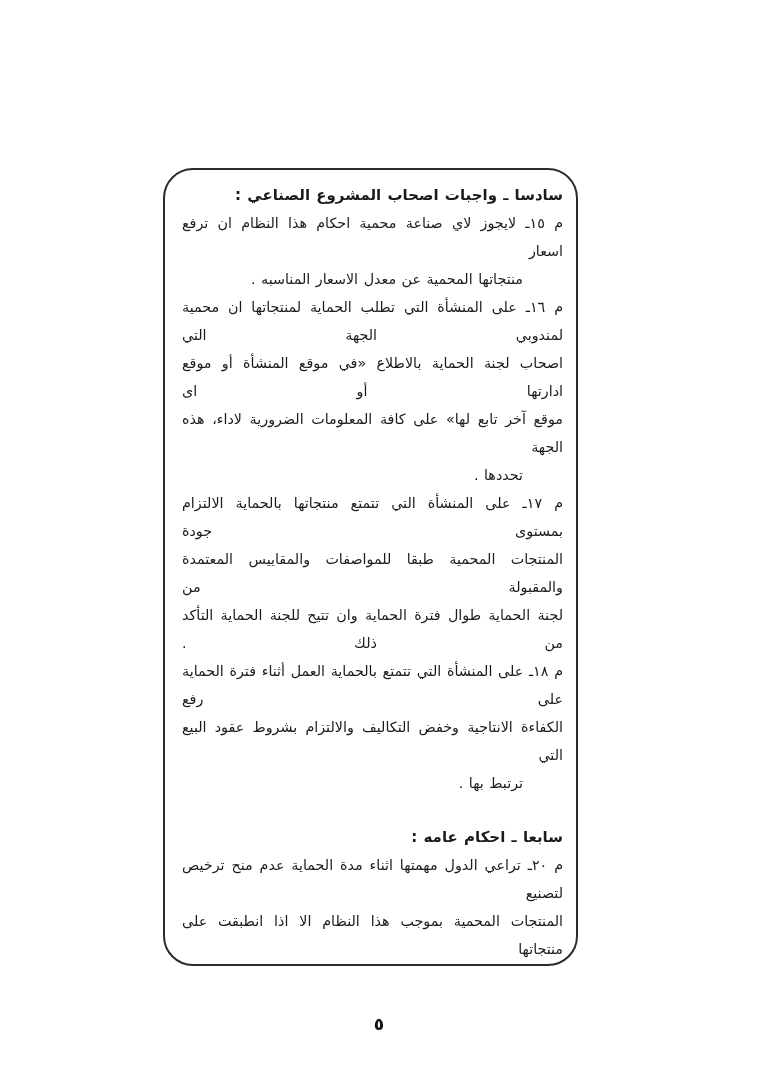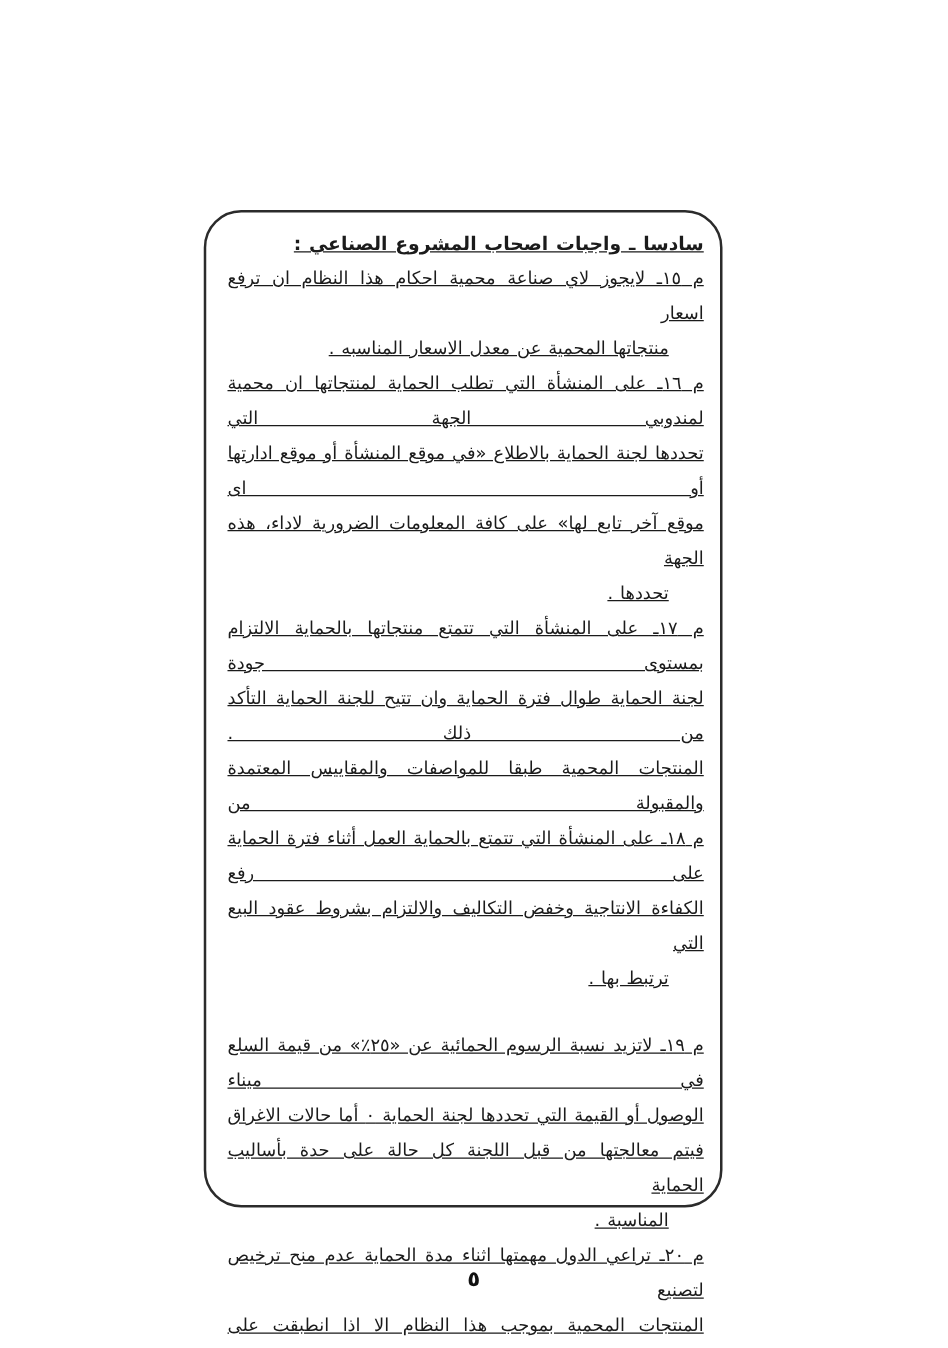--- a/index.html
+++ b/index.html
@@ -24,32 +24,31 @@
     padding: 11px 13px 0 17px;
     direction: rtl;
     unicode-bidi: embed;
   }
   .line {
     font-size: 14.3px;
     line-height: 28px;
     text-align: justify;
     text-align-last: justify;
     word-spacing: 1px;
-    text-decoration: underline;
   }
   .heading {
     font-weight: 700;
     font-size: 15px;
     text-align: right;
     text-align-last: right;
   }
   .lastline {
     text-align: right;
     text-align-last: right;
-    margin-right: 28px;
+    margin-right: 40px;
   }
   .section-seven { margin-top: 26px; }
   .pagenum {
     position: absolute;
     top: 1014px;
     left: 0;
     width: 758px;
     text-align: center;
     font-weight: 700;
     font-size: 17px;
@@ -65,46 +64,41 @@
     <div class="section">
       <div class="line heading">سادسا ـ واجبات اصحاب المشروع الصناعي :</div>
 
       <div>
         <div class="line">م ١٥ـ لايجوز لاي صناعة محمية احكام هذا النظام ان ترفع اسعار</div>
         <div class="line lastline">منتجاتها المحمية عن معدل الاسعار المناسبه .</div>
       </div>
 
       <div>
         <div class="line">م ١٦ـ على المنشأة التي تطلب الحماية لمنتجاتها ان محمية لمندوبي الجهة التي</div>
-        <div class="line">تحددها لجنة الحماية بالاطلاع «في موقع المنشأة أو موقع ادارتها أو اى</div>
+        <div class="line">اصحاب لجنة الحماية بالاطلاع «في موقع المنشأة أو موقع ادارتها أو اى</div>
         <div class="line">موقع آخر تابع لها» على كافة المعلومات الضرورية لاداء، هذه الجهة</div>
         <div class="line lastline">تحددها .</div>
       </div>
 
       <div>
         <div class="line">م ١٧ـ على المنشأة التي تتمتع منتجاتها بالحماية الالتزام بمستوى جودة</div>
+        <div class="line">المنتجات المحمية طبقا للمواصفات والمقاييس المعتمدة والمقبولة من</div>
         <div class="line">لجنة الحماية طوال فترة الحماية وان تتيح للجنة الحماية التأكد من ذلك .</div>
-        <div class="line">المنتجات المحمية طبقا للمواصفات والمقاييس المعتمدة والمقبولة من</div>
       </div>
 
       <div>
         <div class="line">م ١٨ـ على المنشأة التي تتمتع بالحماية العمل أثناء فترة الحماية على رفع</div>
         <div class="line">الكفاءة الانتاجية وخفض التكاليف والالتزام بشروط عقود البيع التي</div>
         <div class="line lastline">ترتبط بها .</div>
       </div>
     </div>
 
     <div class="section section-seven">
+      <div class="line heading">سابعا ـ احكام عامه :</div>
 
-      <div>
-        <div class="line">م ١٩ـ لاتزيد نسبة الرسوم الحمائية عن «٢٥٪» من قيمة السلع في ميناء</div>
-        <div class="line">الوصول أو القيمة التي تحددها لجنة الحماية ٠ أما حالات الاغراق</div>
-        <div class="line">فيتم معالجتها من قبل اللجنة كل حالة على حدة بأساليب الحماية</div>
-        <div class="line lastline">المناسبة .</div>
-      </div>
 
       <div>
         <div class="line">م ٢٠ـ تراعي الدول مهمتها اثناء مدة الحماية عدم منح ترخيص لتصنيع</div>
         <div class="line">المنتجات المحمية بموجب هذا النظام الا اذا انطبقت على منتجاتها</div>
 
       </div>
 
     </div>
 
   </div>

